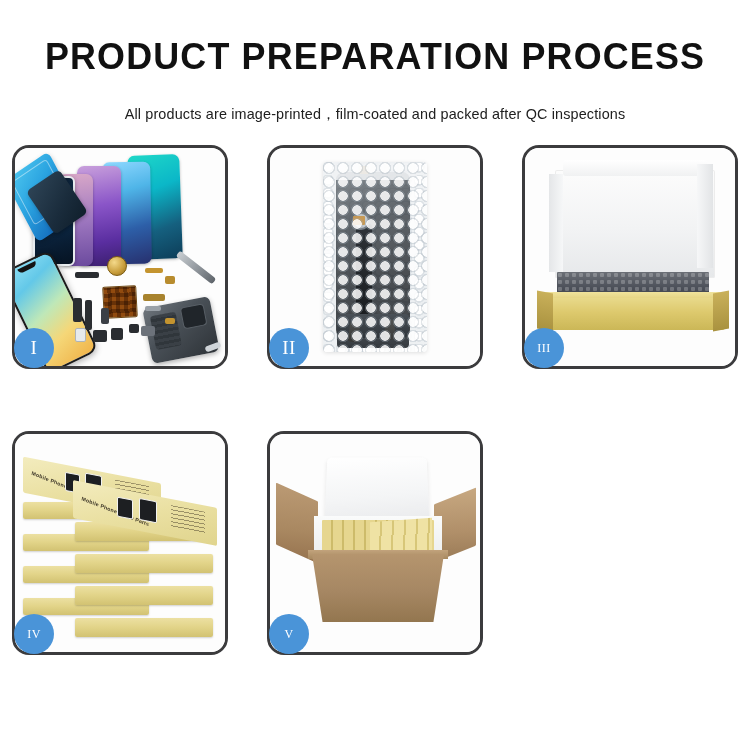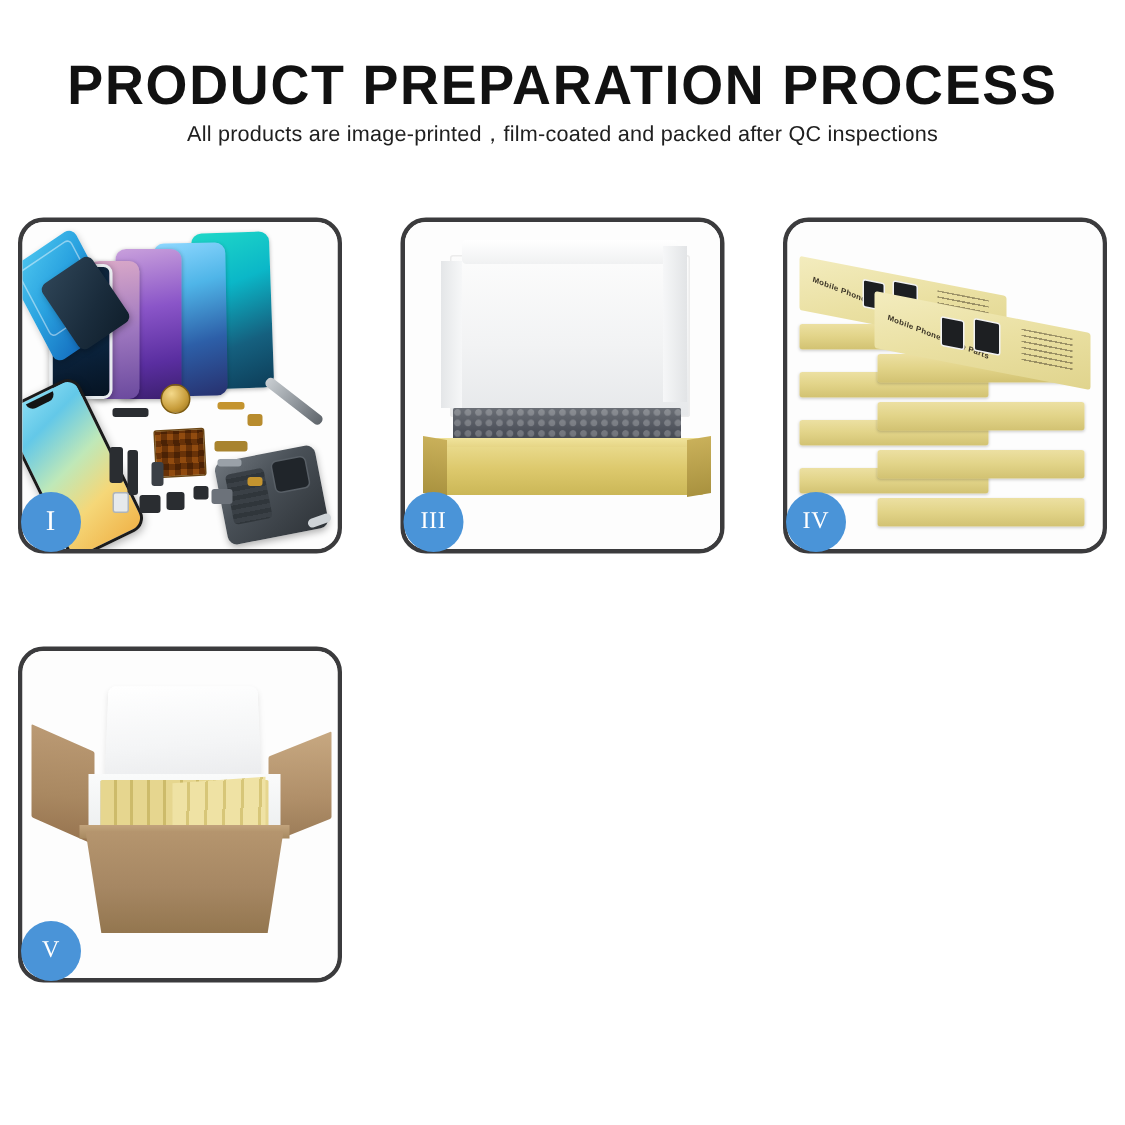--- a/index.html
+++ b/index.html
@@ -17,21 +17,21 @@
     font-family:"Liberation Sans", sans-serif;
     font-size:37px;
     font-weight:700;
     letter-spacing:1.2px;
     color:#111111;
     transform:scaleX(0.97);
     white-space:nowrap;
     line-height:1.05;
   }
   .subtitle {
-    margin-top:3px;
+    margin-top:28px;
     font-size:14.4px;
     font-weight:400;
     color:#202020;
     letter-spacing:0.15px;
     white-space:nowrap;
   }
 
   
   .grid {
     position:absolute;
@@ -66,21 +66,21 @@
     width:40px; height:40px;
     border-radius:50%;
     background:#4a94d8;
     display:flex; align-items:center; justify-content:center;
     font-family:"Liberation Serif", serif;
     font-size:19px;
     color:#ffffff;
     letter-spacing:0.5px;
     z-index:6;
   }
-  .badge.small { font-size:16px; }
+  .badge.small { font-size:12px; }
 
   
   .p1 { background:#fbfbfb; }
   .ph {
     position:absolute;
     border-radius:7px;
     box-shadow:0 1px 3px rgba(0,0,0,.28);
   }
   .ph-f1 { left:114px; top:7px;  width:52px; height:104px;
     background:linear-gradient(160deg,#1fd8c8 0%,#0bb7c8 35%,#15607f 70%,#0d3d58 100%);
@@ -432,20 +432,36 @@
       <div class="prt r11"></div>
       <div class="prt r12"></div>
       <div class="prt r13"></div>
       <div class="prt r14"></div>
       <div class="tool"></div>
       <div class="tool2"></div>
     </div>
     <div class="badge">I</div>
   </div>
 
+  <div class="panel p2">
+    <div class="panel-inner">
+      <div class="bubblebag">
+        <div class="screen-in"></div>
+        <div class="flex-cable"></div>
+        <div class="tape-a"></div>
+        <div class="tape-b"></div>
+        <div class="tape-c"></div>
+        <div class="tape-d"></div>
+        <div class="bot-blob"></div>
+        <div class="bag-top"></div>
+        <div class="bub-ovl"></div>
+      </div>
+    </div>
+    <div class="badge">II</div>
+  </div>
 
   <div class="panel p3">
     <div class="panel-inner">
       <div class="foamlid"></div>
       <div class="foam-right"></div>
       <div class="darkfill"></div>
       <div class="ybox-rim"></div>
       <div class="ybox-front"></div>
     </div>
     <div class="badge small">III</div>

